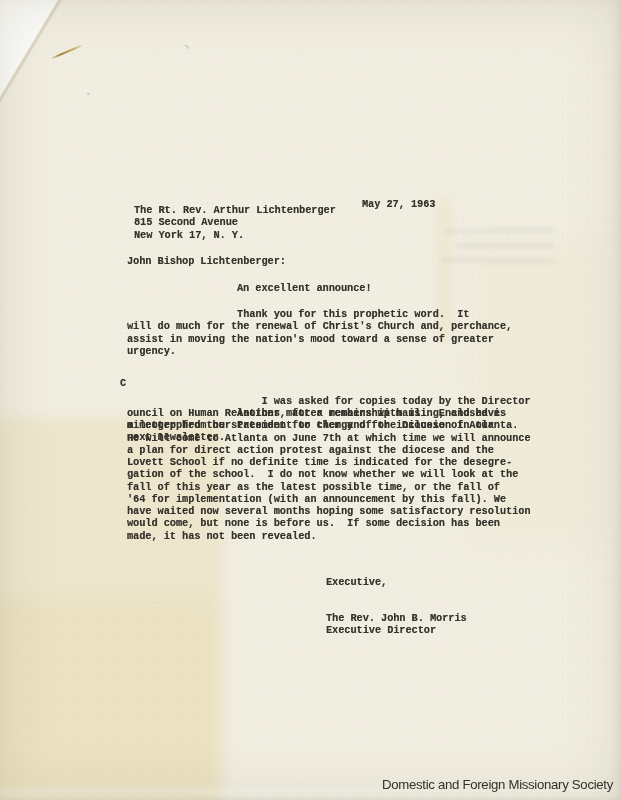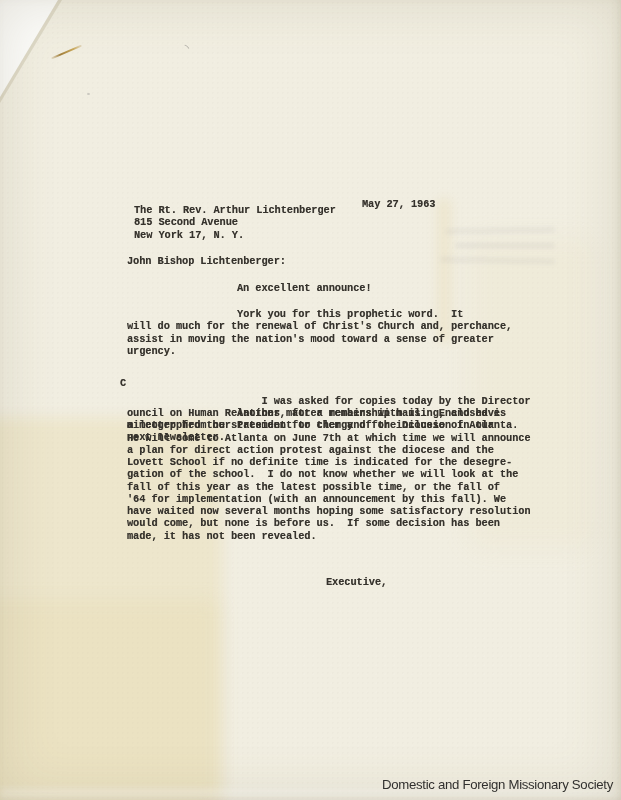--- a/index.html
+++ b/index.html
@@ -118,21 +118,21 @@
   <div class="tw date-line">May 27, 1963</div>
 
   <div class="tw address">The Rt. Rev. Arthur Lichtenberger
 815 Second Avenue
 New York 17, N. Y.</div>
 
   <div class="tw salutation">John Bishop Lichtenberger:</div>
 
   <div class="tw opening">An excellent announce!</div>
 
-  <div class="tw para-1">                  York you for this prophetic word.  It
+  <div class="tw para-1">                  Thank you for this prophetic word.  It
 will do much for the renewal of Christ's Church and, perchance,
 assist in moving the nation's mood toward a sense of greater
 urgency.</div>
 
   <div class="tw para-2">
     <span class="tw super-c">C</span>
     <span>                  I was asked for copies today by the Director
 ouncil on Human Relations, for a membership mailing, and have
 mimeogrpphed the statement for them and for inclusion in our
 next newsletter.</span>
@@ -145,17 +145,19 @@
 Lovett School if no definite time is indicated for the desegre-
 gation of the school.  I do not know whether we will look at the
 fall of this year as the latest possible time, or the fall of
 '64 for implementation (with an announcement by this fall). We
 have waited now several months hoping some satisfactory resolution
 would come, but none is before us.  If some decision has been
 made, it has not been revealed.</div>
 
   <div class="tw closing">Executive,</div>
 
+  <div class="tw signature">The Rev. John B. Morris
+Executive Director</div>
 
   <div class="watermark">Domestic and Foreign Missionary Society</div>
 
   <div class="layer vignette"></div>
 </div>
 
 </body></html>

